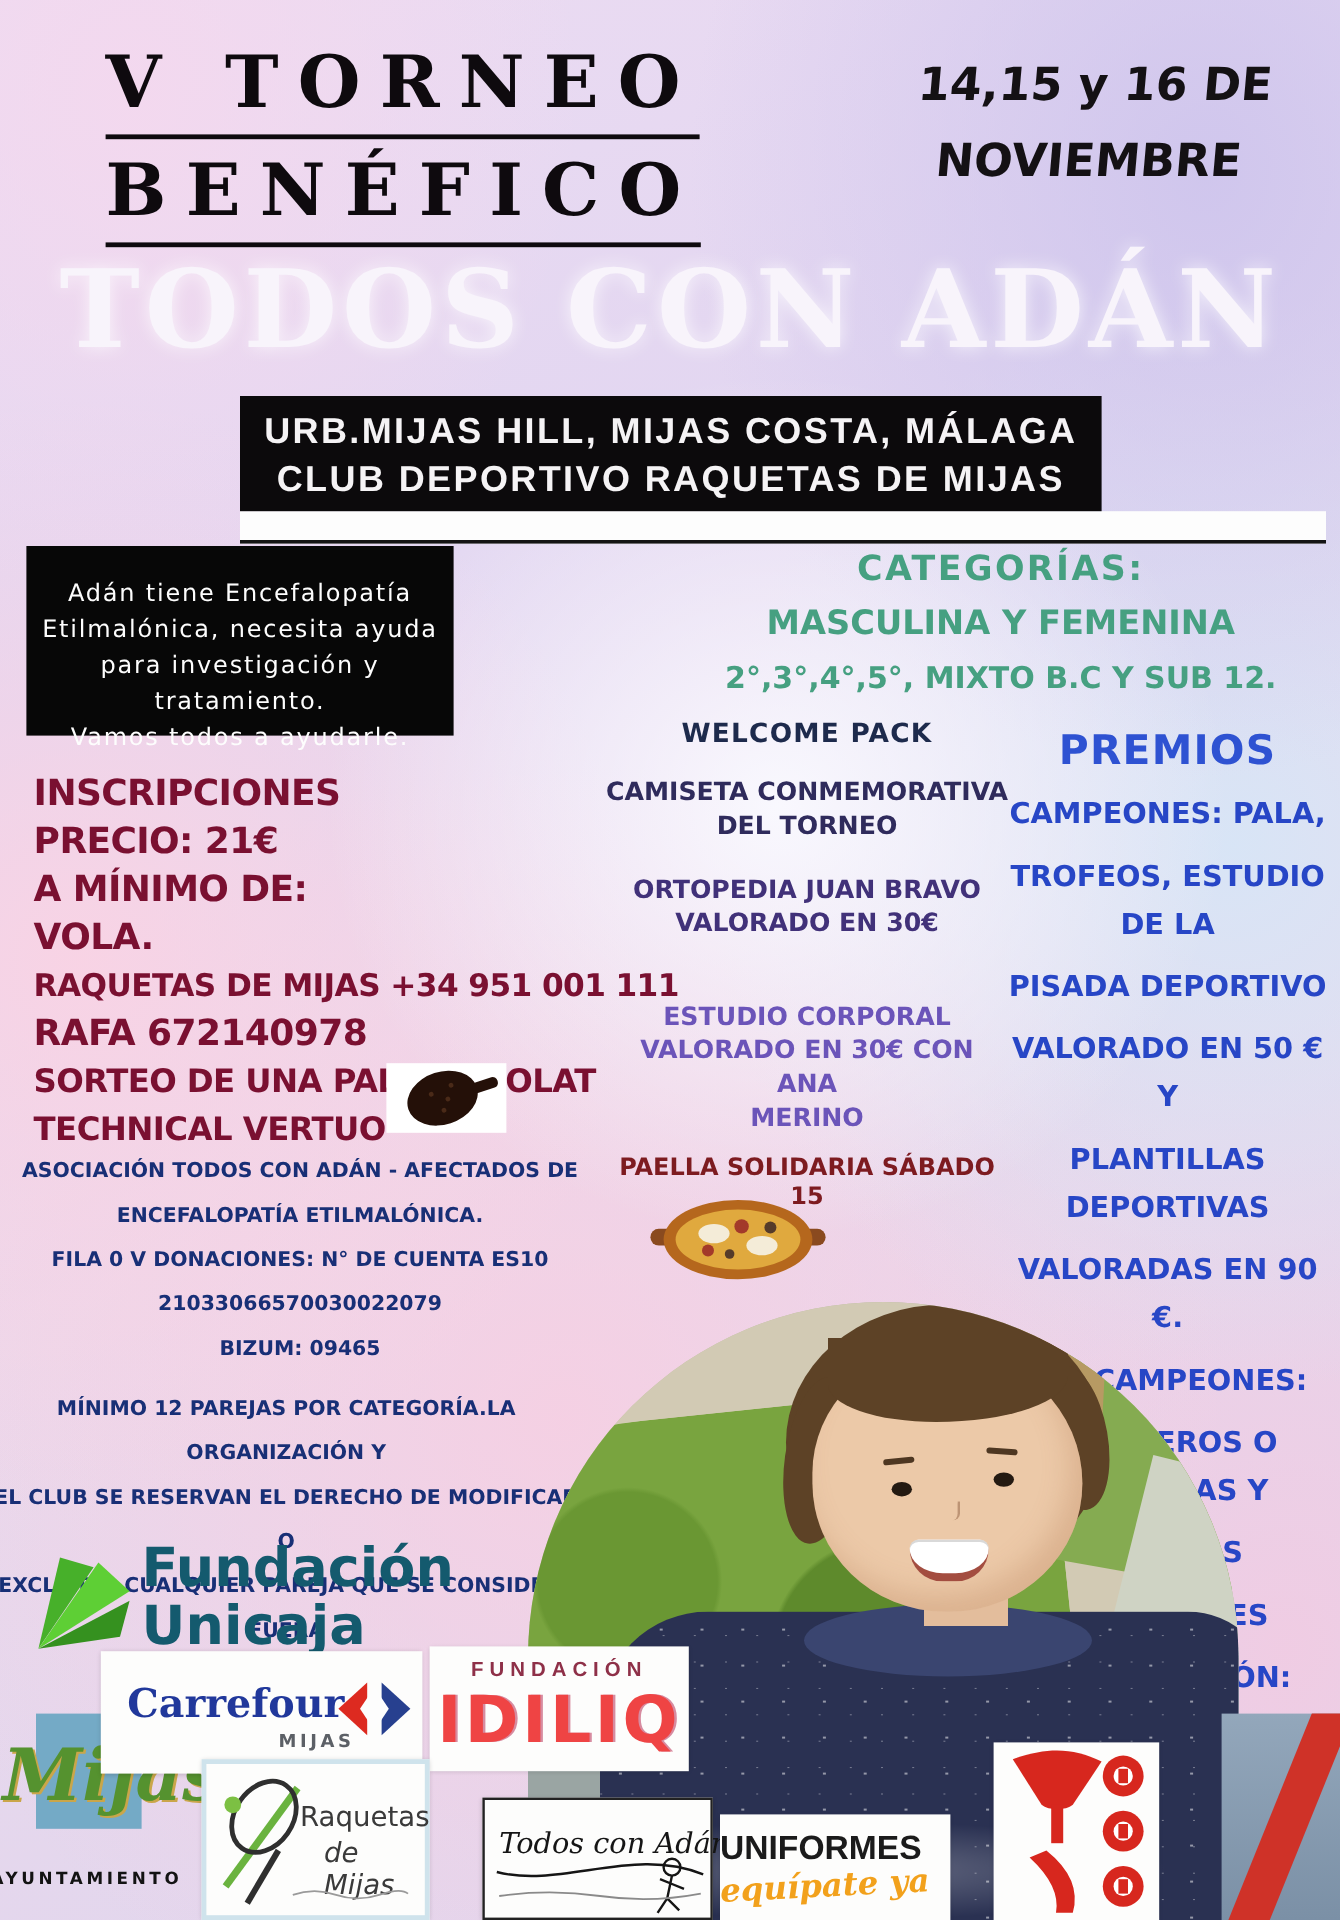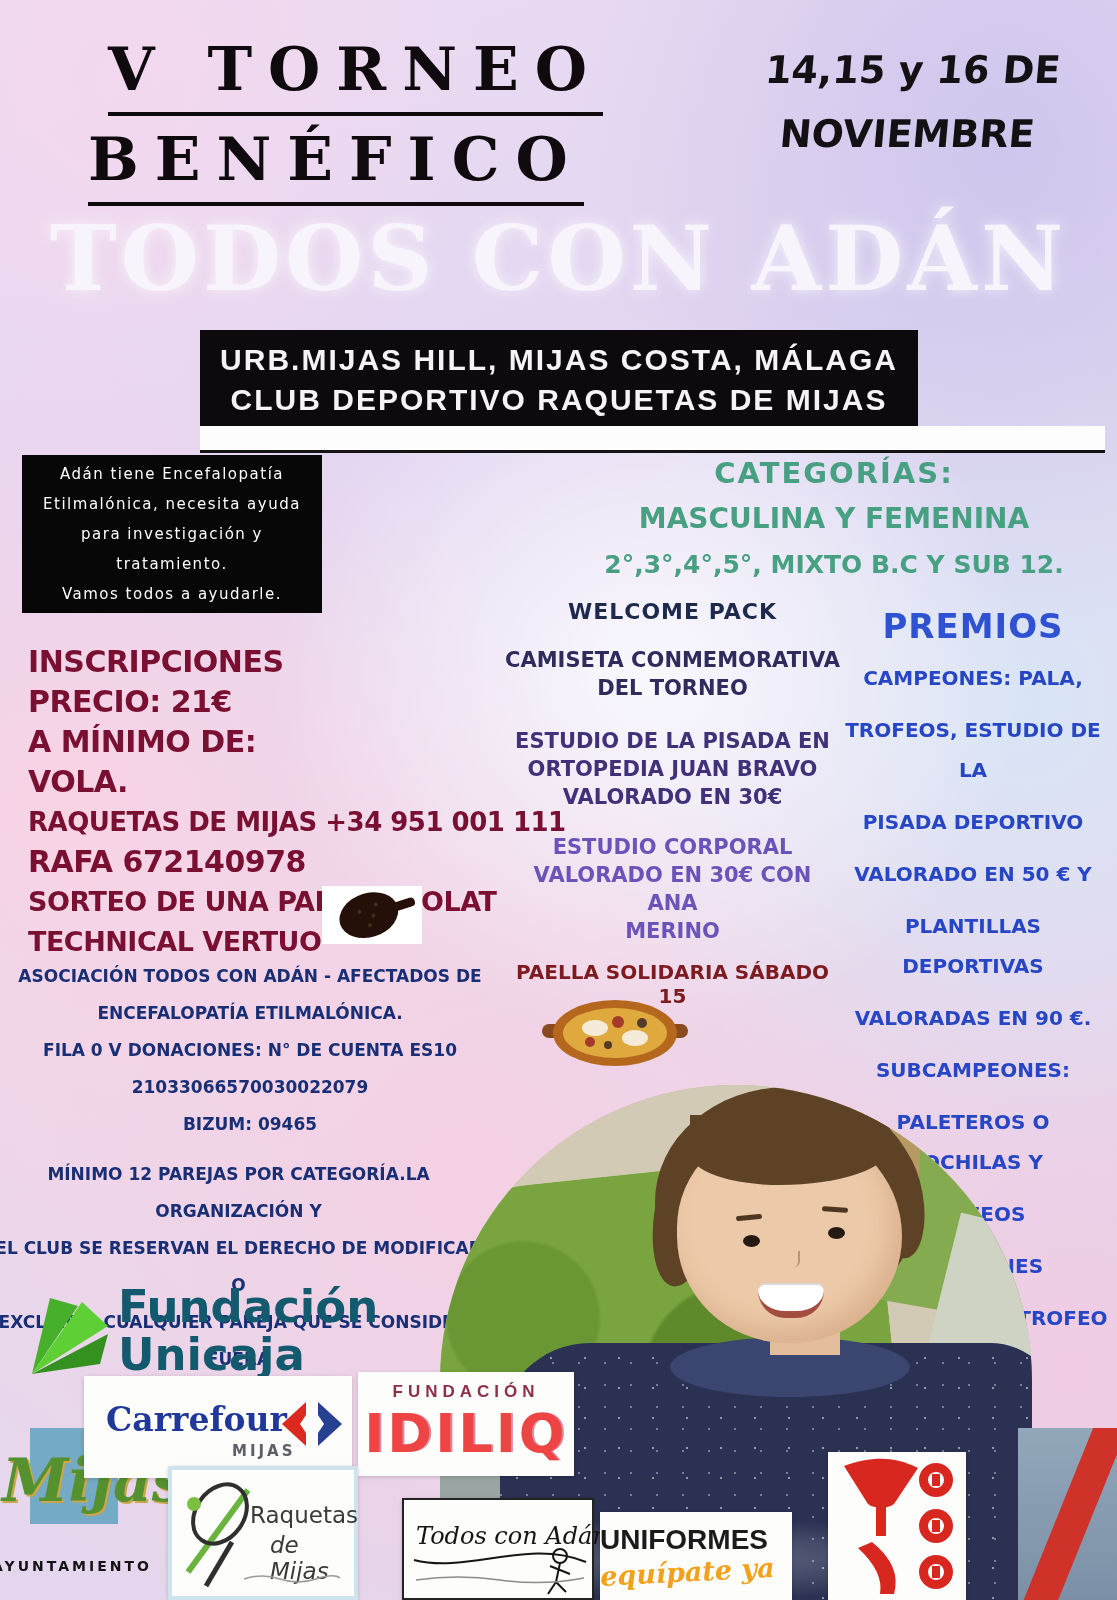--- a/index.html
+++ b/index.html
@@ -14,57 +14,57 @@
       radial-gradient(55% 40% at 92% 44%, rgba(214,230,247,.9), transparent 72%),
       radial-gradient(70% 48% at 42% 74%, rgba(248,206,225,.8), transparent 72%),
       radial-gradient(62% 50% at 96% 86%, rgba(241,203,226,.9), transparent 70%),
       linear-gradient(160deg,#ecdcf2 0%,#e2d6f1 30%,#ead9ec 55%,#dfd5ee 100%);
   }
   .abs{position:absolute;}
   
   .titleLine{left:88px;font-family:"DejaVu Serif",serif;font-weight:bold;font-size:60px;
     letter-spacing:16px;color:#0e0a0e;z-index:2;}
   .titleLine span{display:inline-block;border-bottom:4px solid #0e0a0e;padding-bottom:8px;}
-  #title1{top:34px;margin-left:20px;} #title2{top:124px;}
+  #title1{top:34px;} #title2{top:124px;}
   #dates{left:730px;top:38px;width:360px;text-align:center;z-index:2;
     font-weight:800;font-size:38px;line-height:64px;color:#141114;transform:skewX(-5deg);}
   #mainTitle{left:0;top:205px;width:1117px;text-align:center;z-index:2;
     font-family:"DejaVu Serif",serif;font-weight:bold;font-size:90px;letter-spacing:4px;
     color:#f8f4fb;text-shadow:0 0 14px rgba(255,255,255,.75);}
   
   #venue{left:200px;top:330px;width:718px;height:96px;background:#0c0a0c;z-index:2;
     color:#f5f3f5;text-align:center;font-family:"Liberation Sans",sans-serif;font-weight:bold;
     font-size:30px;line-height:40px;letter-spacing:2px;padding-top:10px;box-sizing:border-box;}
   #whiteStrip{left:200px;top:426px;width:905px;height:24px;background:#fdfdfd;
     border-bottom:3px solid #141414;z-index:1;}
   
-  #about{left:22px;top:455px;width:300px;height:158px;background:#070707;z-index:2;
-    color:#fdfdfd;text-align:center;font-size:15px;line-height:30px;letter-spacing:1.5px;
-    padding-top:4px;box-sizing:border-box;}
+  #about{left:22px;top:455px;width:356px;height:158px;background:#070707;z-index:2;
+    color:#fdfdfd;text-align:center;font-size:20px;line-height:30px;letter-spacing:1.5px;
+    padding-top:24px;box-sizing:border-box;}
   
   #categorias{left:563px;top:450px;width:542px;text-align:center;color:#46a081;
     font-weight:800;z-index:1;}
   #categorias .c1{font-size:29px;letter-spacing:2px;line-height:46px;}
   #categorias .c2{font-size:28px;line-height:46px;}
   #categorias .c3{font-size:25px;line-height:46px;}
   
   #inscripciones{left:28px;top:642px;width:500px;color:#7a1031;font-weight:800;z-index:1;}
   #inscripciones div{line-height:40px;font-size:30px;white-space:nowrap;letter-spacing:-0.5px;}
   #inscripciones .long{font-size:26px;} #inscripciones .med{font-size:27px;}
   #racketBox{left:322px;top:886px;width:100px;height:58px;background:#fff;z-index:1;}
   
   .wp{left:505px;width:335px;text-align:center;font-weight:800;z-index:1;line-height:28px;font-size:21px;}
   #wpTitle{top:598px;color:#1d2a4c;font-size:22px;letter-spacing:1px;}
   #wpItem1{top:646px;color:#2f2b5c;}
   #wpItem2{top:727px;color:#413179;}
   #wpItem3{top:833px;color:#6b54b9;}
   
   #premios{left:838px;top:606px;width:270px;text-align:center;z-index:1;}
   #premiosTitle{font-size:34px;font-weight:800;color:#2e52d2;letter-spacing:1px;}
-  #premios .pl{font-size:20px;font-weight:800;color:#2746c6;line-height:40px;margin-top:12px;}
+  #premios .pl{font-size:24px;font-weight:800;color:#2746c6;line-height:40px;margin-top:12px;}
   #premiosLines{margin-top:10px;}
   
   #asociacion{left:15px;top:958px;width:470px;text-align:center;color:#182f76;
     font-weight:800;font-size:17px;line-height:37px;z-index:1;}
   #normas{left:-14px;top:1156px;width:505px;text-align:center;color:#182f76;
     font-weight:800;font-size:17px;line-height:37px;z-index:1;}
   
   #paellaTitle{left:505px;top:960px;width:335px;text-align:center;color:#7d1b20;
     font-weight:800;font-size:20px;z-index:1;}
   #paellaIcon{left:540px;top:990px;z-index:1;}
@@ -199,21 +199,20 @@
       </g>
     </svg>
   </div>
 
   <div class="abs wp" id="wpItem1">
     <div>CAMISETA CONMEMORATIVA</div>
     <div>DEL TORNEO</div>
   </div>
   <div class="abs wp" id="wpTitle">WELCOME PACK</div>
   <div class="abs wp" id="wpItem2">
-    <div>ESTUDIO DE LA PISADA EN</div>
     <div>ORTOPEDIA JUAN BRAVO</div>
     <div>VALORADO EN 30€</div>
   </div>
   <div class="abs wp" id="wpItem3">
     <div>ESTUDIO CORPORAL</div>
     <div>VALORADO EN 30€ CON ANA</div>
     <div>MERINO</div>
   </div>
 
   <div class="abs" id="premios">

